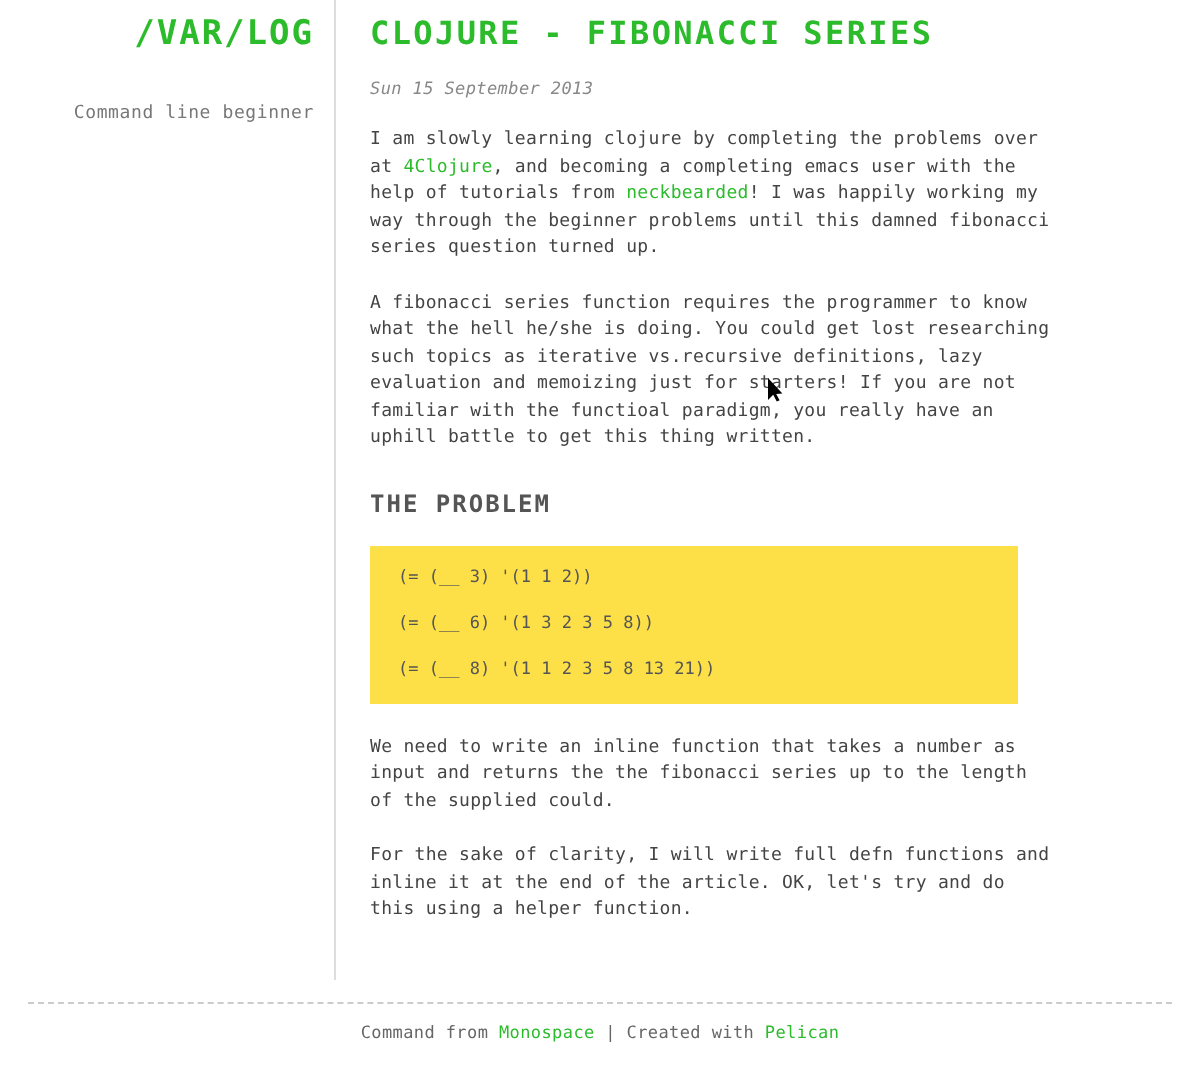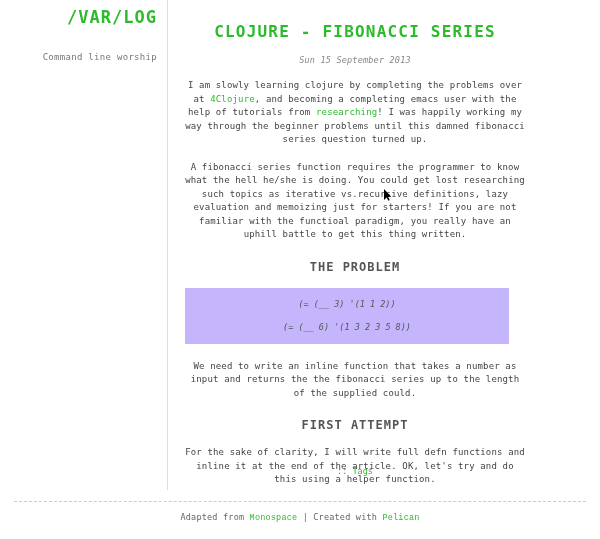--- a/index.html
+++ b/index.html
@@ -52,22 +52,21 @@
     color: #777777;
     letter-spacing: 0.3px;
     line-height: 14px;
   }
   
   .main {
     position: absolute;
     left: 185px;
     top: 0;
     width: 340px;
-    padding-top: 21px;
-    text-align: center;
+    padding-top: 6px;
   }
   .post-title {
     font-size: 16px;
     font-weight: bold;
     color: #2bbb2b;
     letter-spacing: 1.2px;
     margin: 0 0 0 0;
     line-height: 22px;
   }
   .post-date {
@@ -90,27 +89,26 @@
     text-decoration: none;
   }
   h2.section-heading {
     font-size: 12px;
     font-weight: bold;
     color: #555555;
     letter-spacing: 1px;
     margin: 18px 0 14px 0;
   }
   .code-block {
-    background: #c4b5fd;
+    background: #fde047;
     padding: 10px 14px 10px 14px;
     margin: 0 16px 16px 0;
     font-size: 8.5px;
     line-height: 13px;
     color: #555555;
-    font-style: italic;
   }
   .code-line {
     margin: 0 0 10px 0;
     white-space: pre;
   }
   .code-line:last-child {
     margin-bottom: 0;
   }
   
   .tags-row {
@@ -140,75 +138,71 @@
     top: 512px;
     width: 600px;
     text-align: center;
     font-size: 8.5px;
     color: #666666;
     letter-spacing: 0.2px;
   }
   .footer a {
     color: #2bbb2b;
     text-decoration: none;
-    font-family: Liberation Mono, monospace;
   }
   
   .cursor {
     position: absolute;
     left: 384px;
     top: 189px;
     width: 8px;
     height: 12px;
     pointer-events: none;
   }
 </style>
 </head>
 <body>
 
 <div class="page">
 
   <div class="sidebar">
     <h1 class="site-title">
       <a href="#">/VAR/LOG</a>
     </h1>
-    <div class="site-tagline">Command line worship</div>
+    <div class="site-tagline">Command line beginner</div>
   </div>
 
   <div class="main">
 
     <h1 class="post-title">CLOJURE - FIBONACCI SERIES</h1>
     <div class="post-date">Sun 15 September 2013</div>
 
     <p class="body-text">
-      <span>I am slowly learning clojure by completing the problems over at </span><a class="inline-link" href="#">4Clojure</a><span>, and becoming a completing emacs user with the help of tutorials from </span><a class="inline-link" href="#">researching</a><span>! I was happily working my way through the beginner problems until this damned fibonacci series question turned up.</span>
+      <span>I am slowly learning clojure by completing the problems over at </span><a class="inline-link" href="#">4Clojure</a><span>, and becoming a completing emacs user with the help of tutorials from </span><a class="inline-link" href="#">neckbearded</a><span>! I was happily working my way through the beginner problems until this damned fibonacci series question turned up.</span>
     </p>
 
     <p class="body-text">A fibonacci series function requires the programmer to know what the hell he/she is doing. You could get lost researching such topics as iterative vs.recursive definitions, lazy evaluation and memoizing just for starters! If you are not familiar with the functioal paradigm, you really have an uphill battle to get this thing written.</p>
 
     <h2 class="section-heading">THE PROBLEM</h2>
 
     <div class="code-block">
       <div class="code-line">(= (__ 3) '(1 1 2))</div>
       <div class="code-line">(= (__ 6) '(1 3 2 3 5 8))</div>
+      <div class="code-line">(= (__ 8) '(1 1 2 3 5 8 13 21))</div>
     </div>
 
     <p class="body-text">We need to write an inline function that takes a number as input and returns the the fibonacci series up to the length of the supplied could.</p>
 
-    <h2 class="section-heading">FIRST ATTEMPT</h2>
     <p class="body-text">For the sake of clarity, I will write full defn functions and inline it at the end of the article. OK, let's try and do this using a helper function.</p>
 
   </div>
 
-  <div class="tags-row">
-    <a href="#">:: Tags</a>
-  </div>
 
   <div class="footer-rule"></div>
   <div class="footer">
-    <span>Adapted from </span><a href="#">Monospace</a><span> | Created with </span><a href="#">Pelican</a>
+    <span>Command from </span><a href="#">Monospace</a><span> | Created with </span><a href="#">Pelican</a>
   </div>
 
   <svg class="cursor" viewBox="0 0 8 12" xmlns="http://www.w3.org/2000/svg">
     <polygon points="0,0 0,11 2.6,8.4 4.4,11.8 5.8,11.1 4.1,8 7.2,7.8" fill="#000000"></polygon>
   </svg>
 
 </div>
 
 </body></html>

